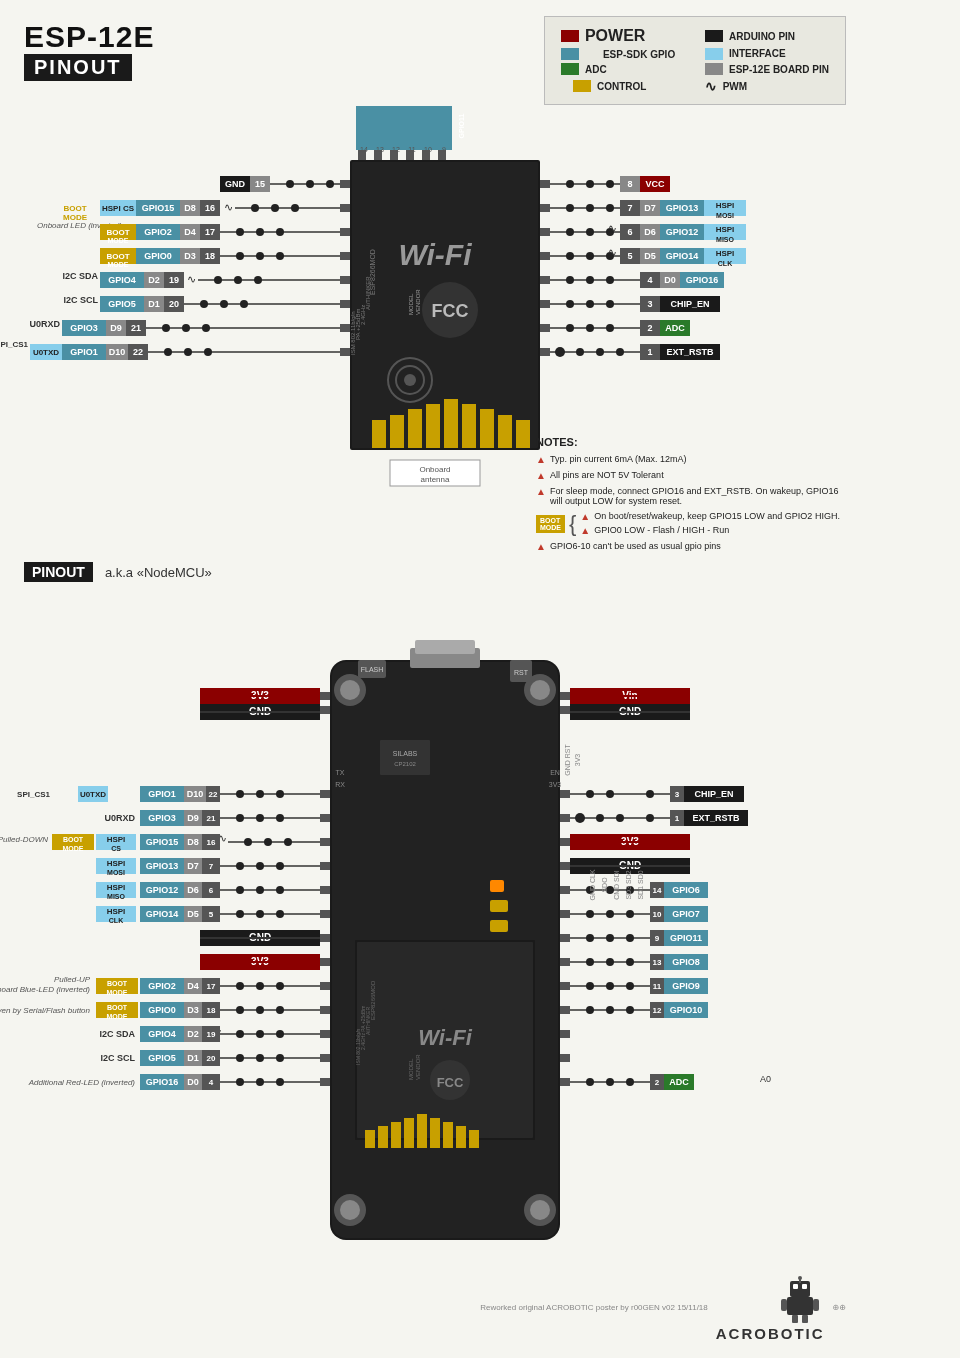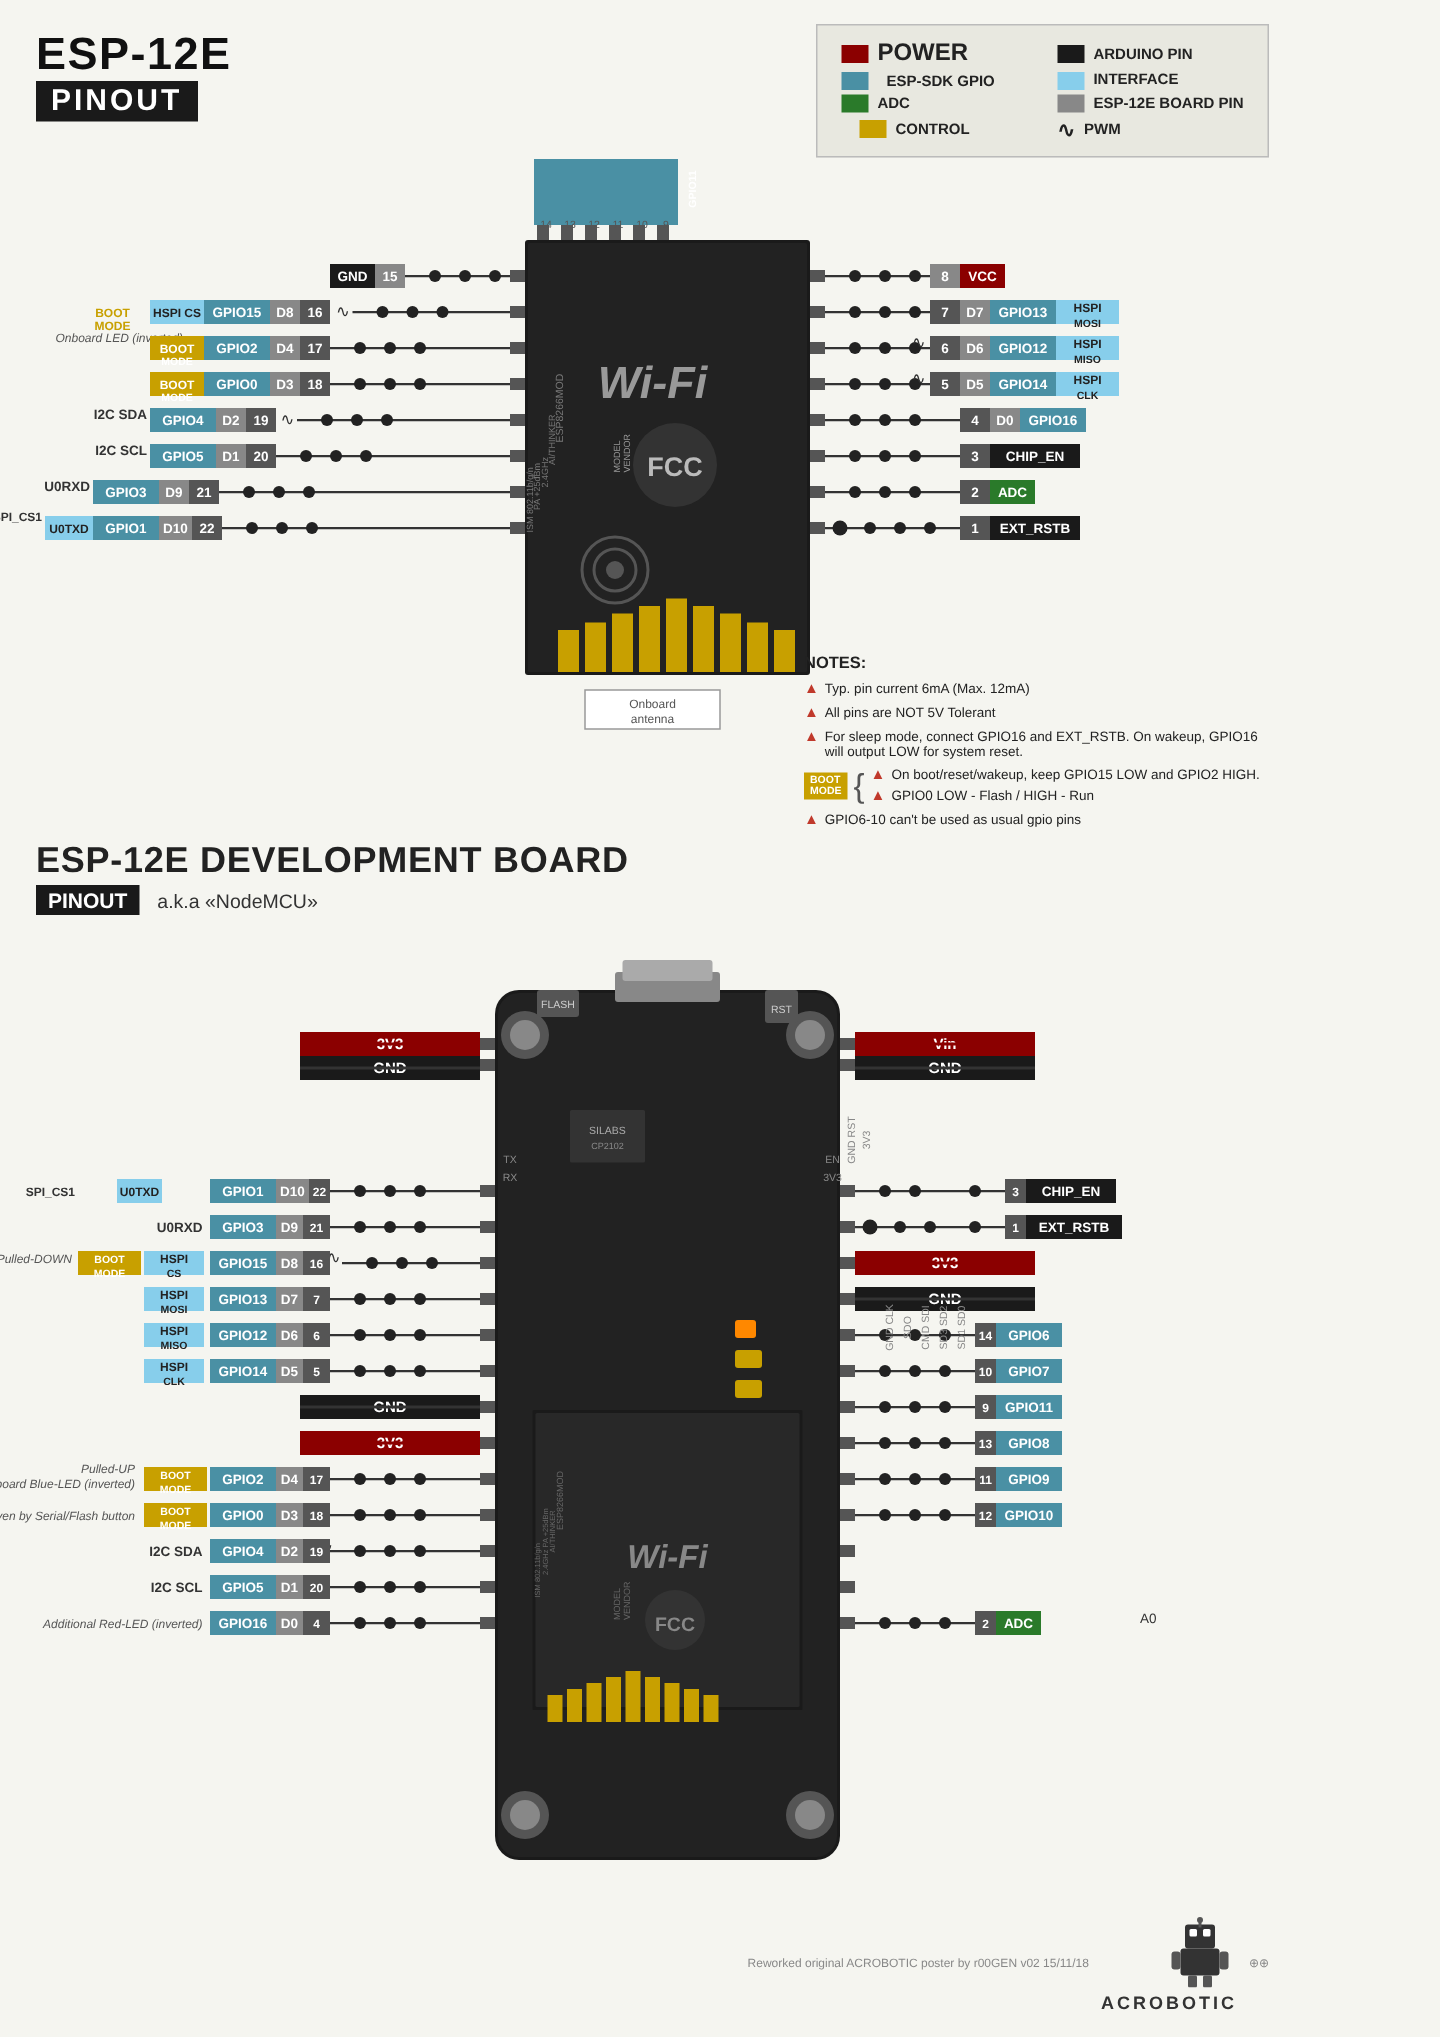--- a/index.html
+++ b/index.html
@@ -40,21 +40,21 @@
   <div style="position:absolute;top:16px;right:24px;background:#e8e8e0;border:1px solid #bbb;padding:10px 16px;">
     <div style="display:grid;grid-template-columns:1fr 1fr;gap:3px 20px;">
       <div style="display:flex;align-items:center;gap:6px;">
         <div style="width:18px;height:12px;background:#8b0000;"></div>
         <span style="font-size:16px;font-weight:bold;">POWER</span>
       </div>
       <div style="display:flex;align-items:center;gap:6px;">
         <div style="width:18px;height:12px;background:#1a1a1a;"></div>
         <span style="font-size:10px;font-weight:bold;">ARDUINO PIN</span>
       </div>
-      <div style="display:flex;align-items:center;gap:12px;text-align:right;">
+      <div style="display:flex;align-items:center;gap:24px;text-align:right;">
         <div style="width:18px;height:12px;background:#4a90a4;"></div>
         <span style="font-size:10px;font-weight:bold;">ESP-SDK GPIO</span>
       </div>
       <div style="display:flex;align-items:flex-start;gap:6px;">
         <div style="width:18px;height:12px;background:#87ceeb;"></div>
         <span style="font-size:10px;font-weight:bold;">INTERFACE</span>
       </div>
       <div style="display:flex;align-items:center;gap:6px;">
         <div style="width:18px;height:12px;background:#2a7a2a;"></div>
         <span style="font-size:10px;font-weight:bold;">ADC</span>
@@ -390,21 +390,20 @@
         </div>
       </div>
     </div>
     <div style="display:flex;gap:4px;margin-top:4px;">
       <span style="color:#c0392b;font-size:10px;flex-shrink:0;">▲</span>
       <span>GPIO6-10 can't be used as usual gpio pins</span>
     </div>
   </div>
 
   <div style="position:absolute;top:560px;left:24px;">
-    <div style="font-size:24px;font-weight:bold;letter-spacing:0.5px;">ESP-12E DEVELOPMENT BOARD</div>
     <div style="display:flex;align-items:center;gap:12px;margin-top:2px;">
       <div style="background:#1a1a1a;color:#fff;font-size:14px;font-weight:bold;padding:2px 8px;">PINOUT</div>
       <div style="font-size:13px;color:#333;">a.k.a «NodeMCU»</div>
     </div>
   </div>
 
   <svg class="diagram-svg" style="position:absolute;top:620px;left:0;width:960px;height:710px;" viewBox="0 0 960 710">
 
     <rect x="330" y="40" width="230" height="580" fill="#1a1a1a" rx="16"></rect>
     <rect x="332" y="42" width="226" height="576" fill="#222" rx="14"></rect>
@@ -790,20 +789,20 @@
           <rect x="18" y="11" width="5" height="5" rx="1" fill="#fff"></rect>
           <rect x="27" y="11" width="5" height="5" rx="1" fill="#fff"></rect>
           <rect x="12" y="24" width="26" height="18" rx="2" fill="#333"></rect>
           <rect x="6" y="26" width="6" height="12" rx="2" fill="#555"></rect>
           <rect x="38" y="26" width="6" height="12" rx="2" fill="#555"></rect>
           <rect x="17" y="42" width="6" height="8" rx="1" fill="#555"></rect>
           <rect x="27" y="42" width="6" height="8" rx="1" fill="#555"></rect>
           <line x1="25" y1="6" x2="25" y2="10" stroke="#555" stroke-width="2"></line>
           <circle cx="25" cy="5" r="2" fill="#555"></circle>
         </svg>
-        <div style="font-size:12px;font-weight:bold;letter-spacing:2px;color:#333;text-align:left;">ACROBOTIC</div>
+        <div style="font-size:15px;font-weight:bold;letter-spacing:2px;color:#333;text-align:left;">ACROBOTIC</div>
       </div>
 
       <div style="font-size:8px;color:#888;">⊕⊕</div>
     </div>
   </div>
 
 </div>
 
 </body></html>

